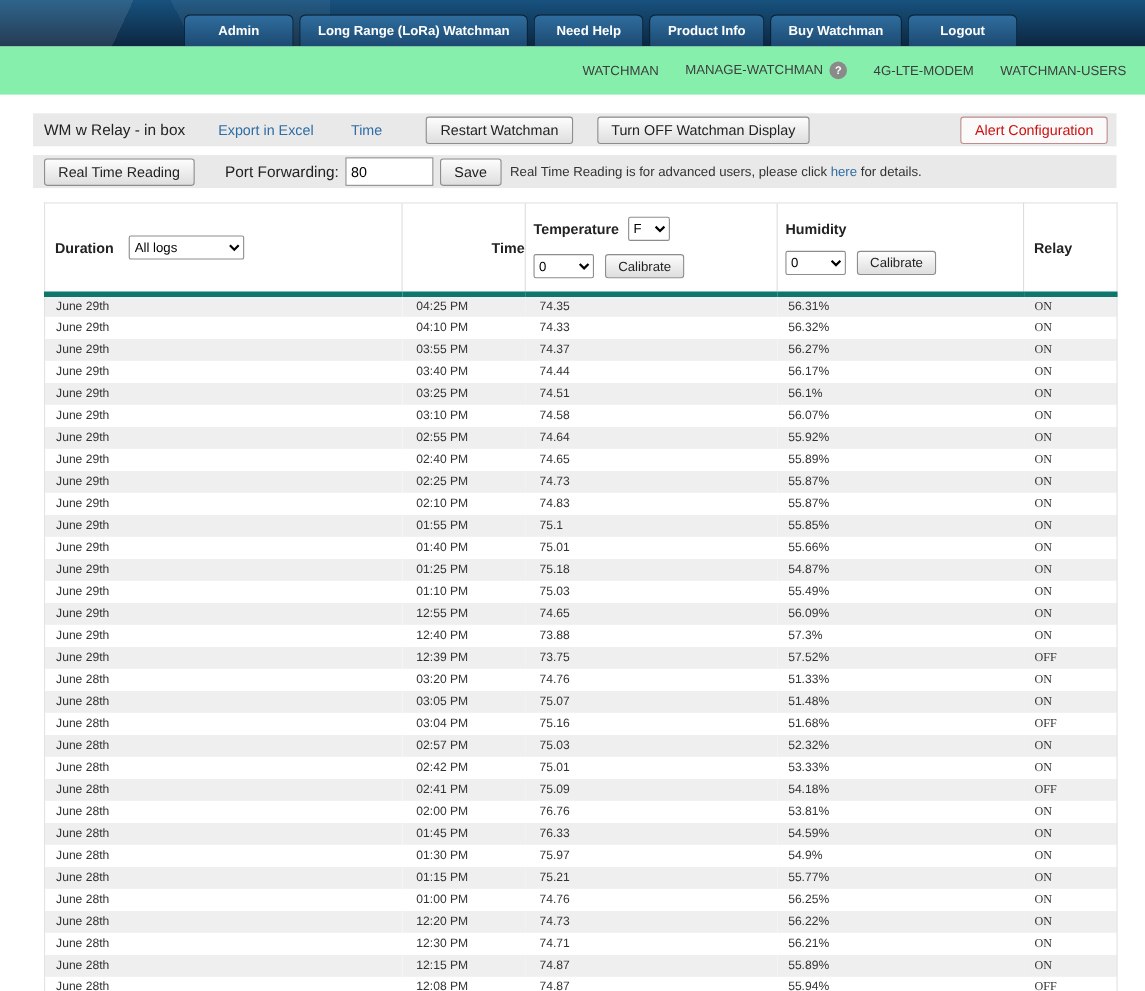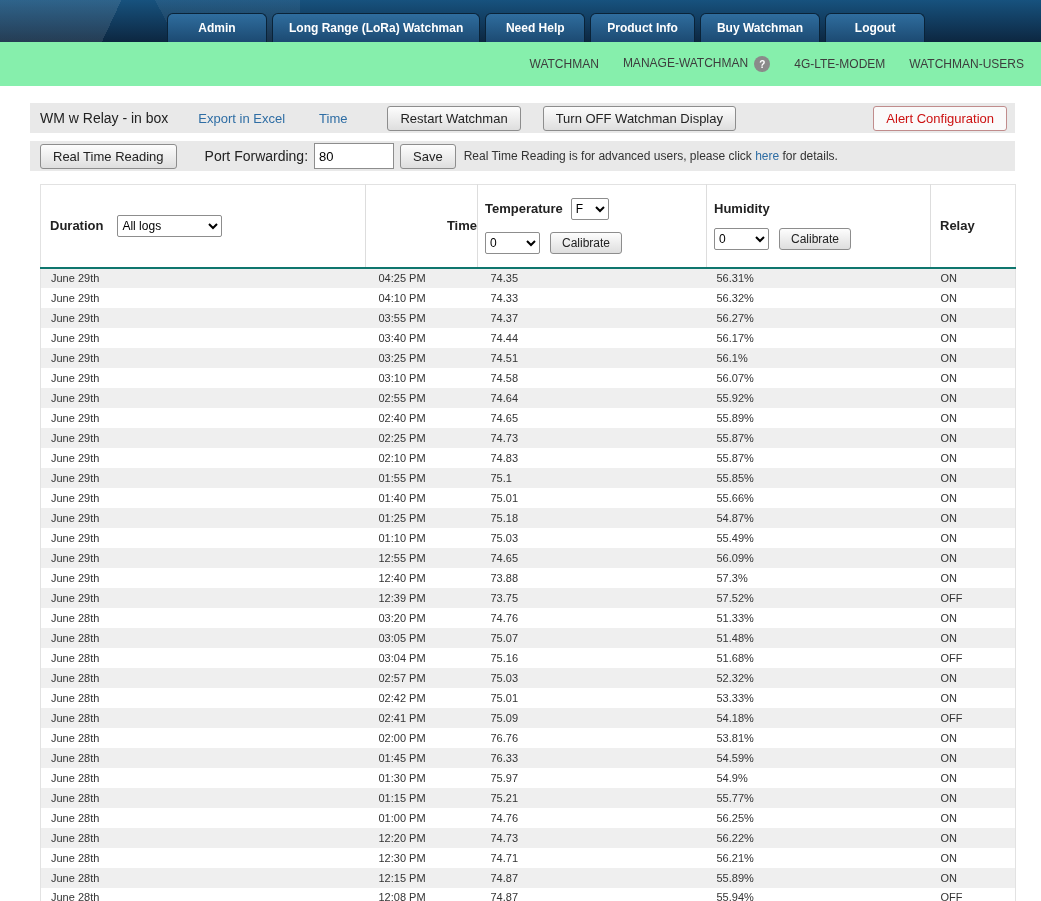--- a/index.html
+++ b/index.html
@@ -47,41 +47,41 @@
   .port-input { width:80px; height:22px; border:1px solid #8d8d8d; padding:12px 4px; font-size:13px;
                 font-family:inherit; margin-right:6px; background:#fff; }
   .btn-save { margin-right:8px; }
   .note { font-size:12px; color:#333; white-space:nowrap; }
   .note .link { font-size:12px; }
 
   
   table.log { border-collapse:collapse; width:975px; margin-left:10px; border:1px solid #e2e2e2;
               table-layout:fixed; }
   thead th { height:83px; text-align:left; vertical-align:middle; font-size:13px; color:#222;
-             border-left:1px solid #ddd; border-bottom:2px solid #0f766e; font-weight:bold; }
+             border-left:1px solid #ddd; border-bottom:5px solid #0f766e; font-weight:bold; }
   thead th:first-child { border-left:none; }
   .dur-wrap { display:flex; align-items:center; gap:14px; padding-left:9px; }
   .th-time { padding-left:13px;text-align:right; }
   .th-block { padding-left:7px; }
   .th-line1 { display:flex; align-items:center; gap:8px; }
   .th-line2 { display:flex; align-items:center; gap:10px; margin-top:12px; }
   .th-relay { padding-left:9px; }
   select { font-family:inherit; font-size:12px; border:1px solid #8d8d8d; background:#fff;
            height:22px; border-radius:2px; cursor:pointer; }
   .sel-duration { width:105px; }
   .sel-unit { width:38px; }
   .sel-offset { width:55px; }
   .btn-small { font-size:12px; padding:3px 11px; }
 
   tbody td { font-size:11px; color:#333; height:20px; white-space:nowrap; overflow:hidden; }
   tbody td:nth-child(1) { padding-left:10px; }
   tbody td:nth-child(2) { padding-left:13px; }
   tbody td:nth-child(3) { padding-left:13px; }
   tbody td:nth-child(4) { padding-left:10px; }
-  tbody td:nth-child(5) { padding-left:10px; }
+  tbody td:nth-child(5) { padding-left:10px;font-family:Liberation Serif, serif; }
   tbody tr:nth-child(odd) { background:#efefef; }
   tbody tr:nth-child(even) { background:#ffffff; }
 </style>
 </head>
 <body>
 
 <header class="topnav">
   <nav class="tabs">
     <a class="tab">Admin</a>
     <a class="tab">Long Range (LoRa) Watchman</a>

